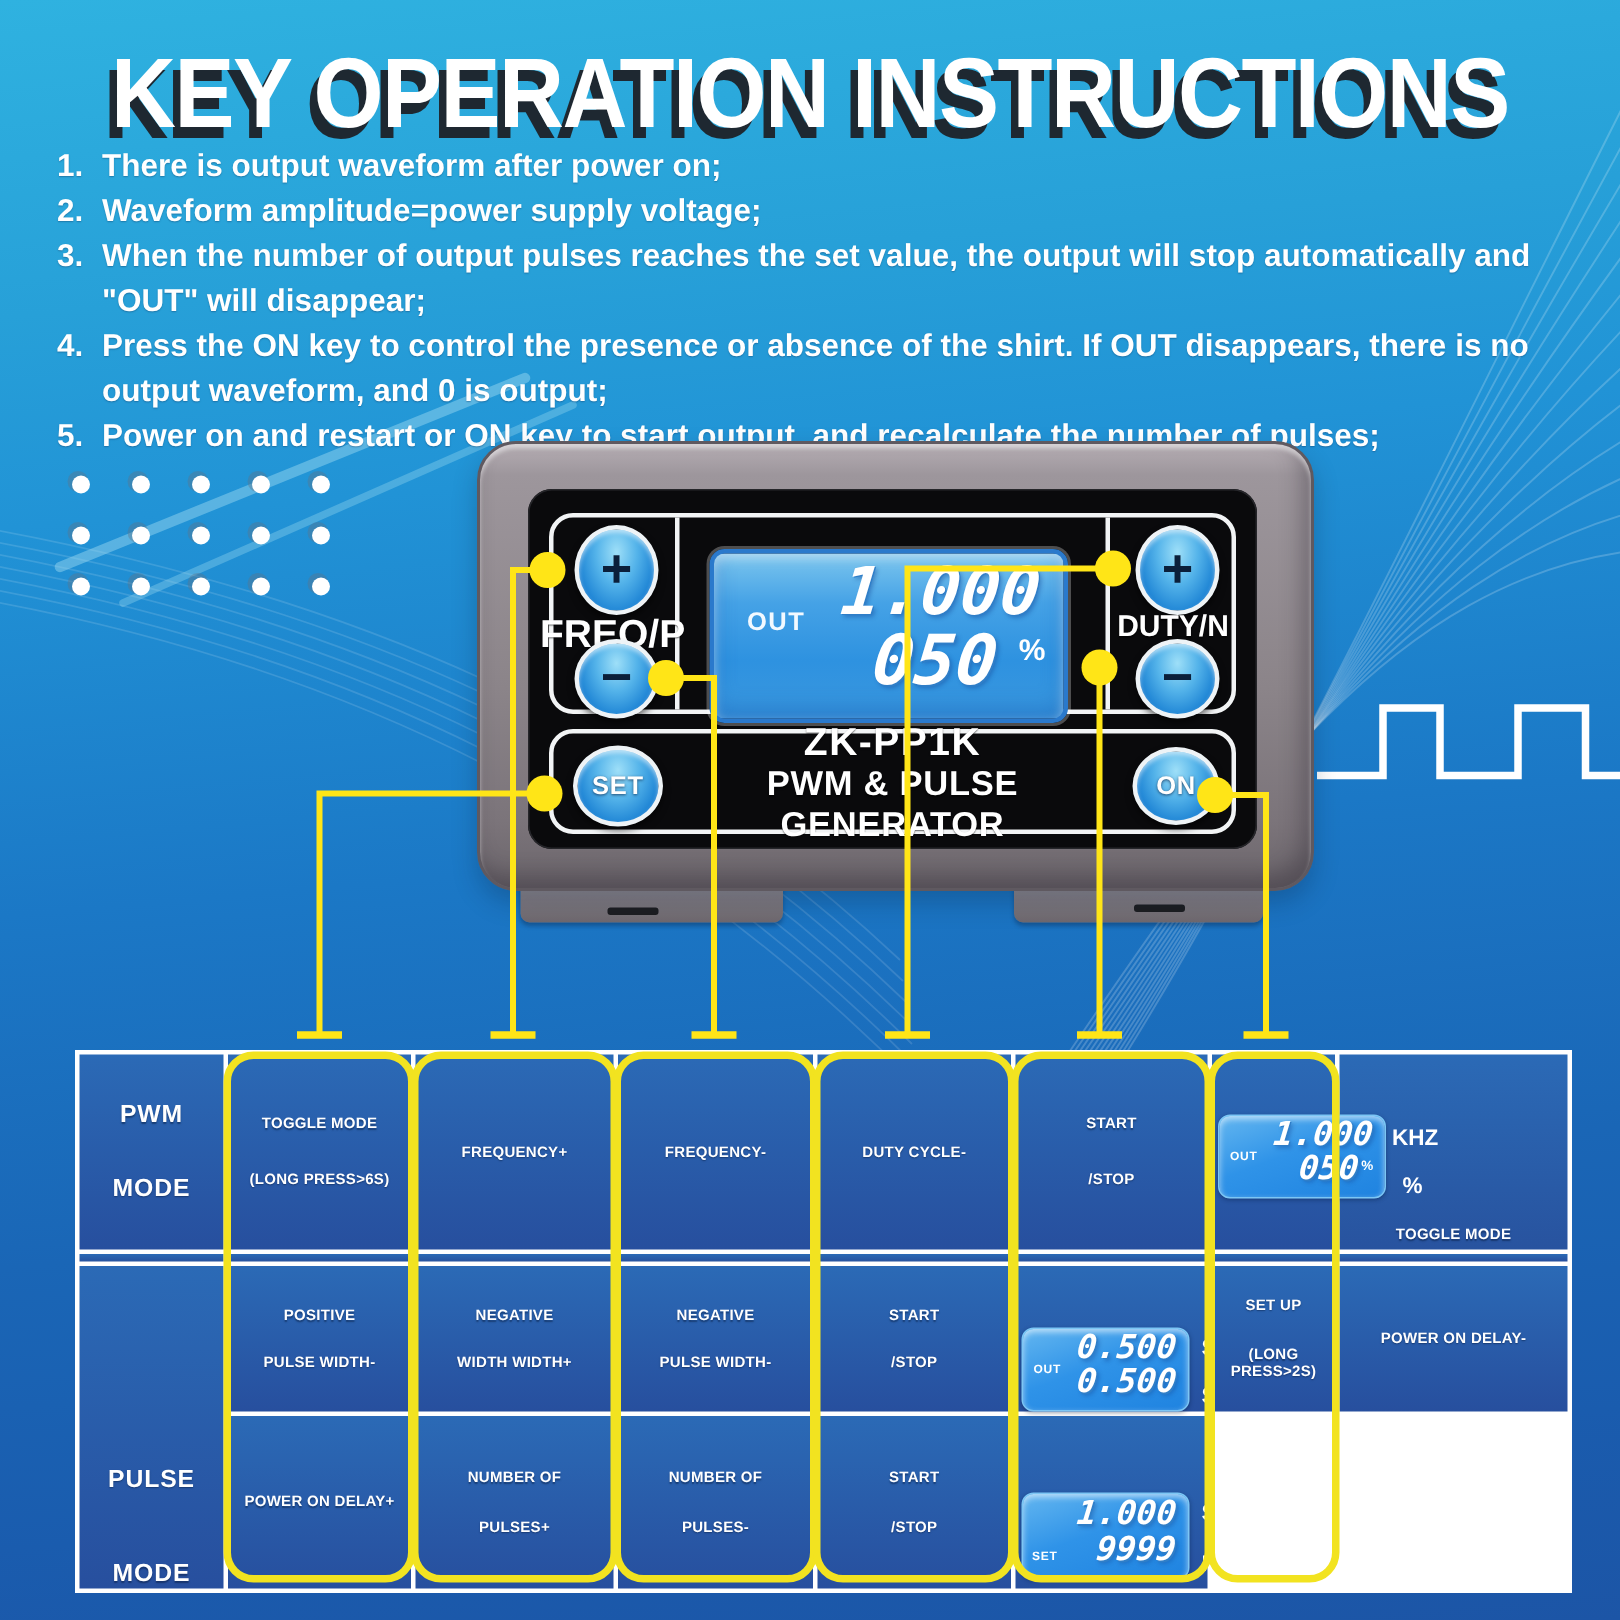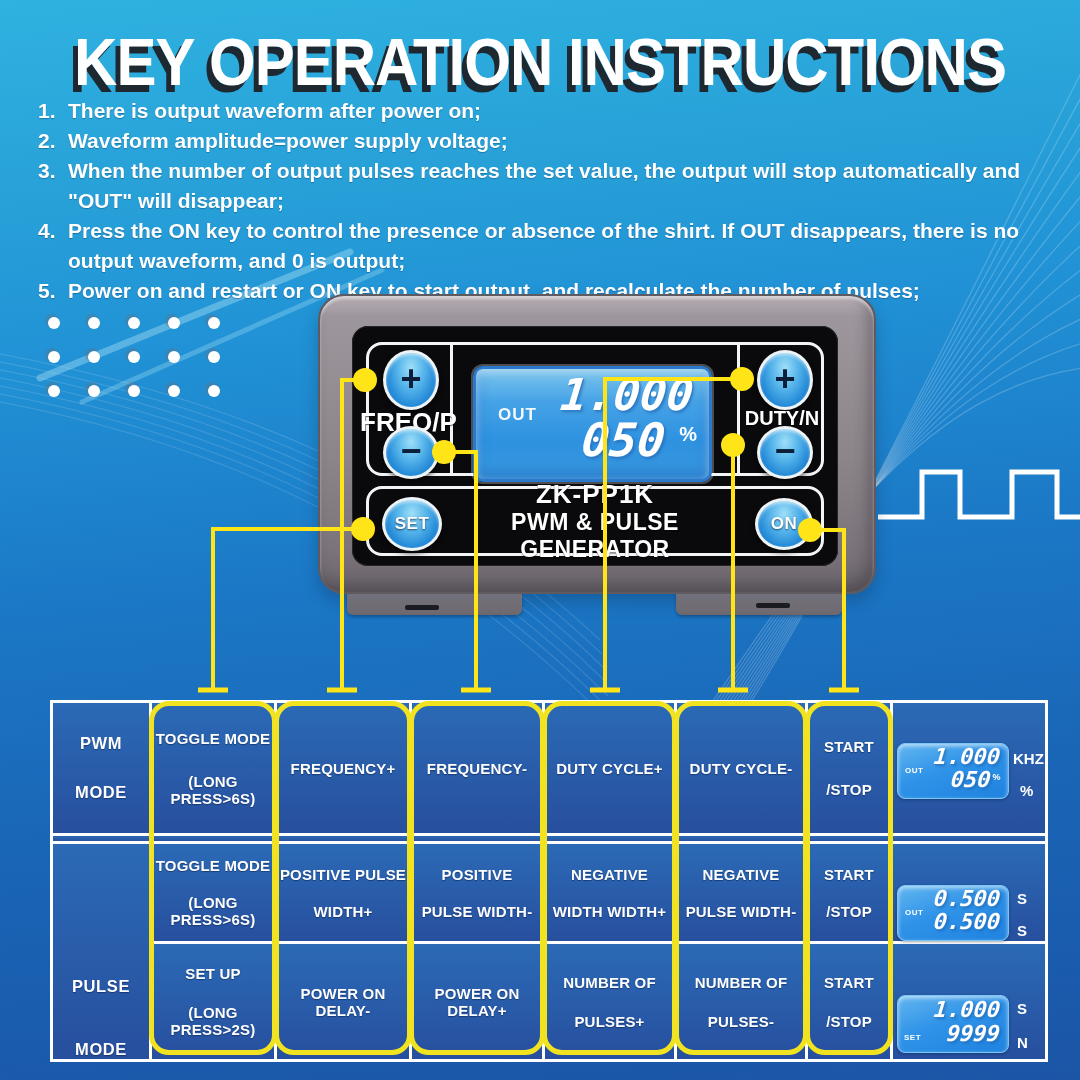--- a/index.html
+++ b/index.html
@@ -53,21 +53,21 @@
     transform:skewX(-6deg);white-space:nowrap;}
   
   #callouts,#bgfx{left:0;top:0;pointer-events:none;}
   
   #optable{left:50px;top:700px;width:998px;background:#ffffff;padding:3px;box-sizing:border-box;
     display:grid;grid-template-columns:96px 122px 132px 130px 129px 128px 82px 152px;
     grid-template-rows:130px 5px 97px 115px;gap:3px;}
   .cell{background:linear-gradient(180deg,#2b6ab6 0%,#274f9e 100%);
     display:flex;flex-direction:column;align-items:center;justify-content:center;
     color:#ffffff;text-align:center;position:relative;}
-  .cell .ln{font-size:15px;font-weight:bold;letter-spacing:.2px;
+  .cell .ln{font-size:10px;font-weight:bold;letter-spacing:.2px;
     text-shadow:0 1px 1px rgba(5,25,60,.5);}
   .modecell .ln{font-size:16.5px;letter-spacing:.6px;}
   .gap26{row-gap:26px;} .gap20{row-gap:20px;} .gap22{row-gap:22px;}
   .gap30{row-gap:30px;} .gap44{row-gap:44px;justify-content:flex-end;}
   .spacer{background:linear-gradient(180deg,#2b6ab6,#28539f);}
   .pulse-mode{grid-row:3/5;}
   .ycol{position:absolute;top:1px;height:354px;border:5px solid #f2e320;border-radius:20px;
     box-sizing:border-box;pointer-events:none;z-index:4;}
   
   .dispcell{justify-content:flex-start;}
@@ -251,23 +251,20 @@
       <span class="ln">TOGGLE MODE</span>
       <span class="ln">(LONG PRESS&gt;6S)</span>
     </div>
     <div class="cell">
       <span class="ln">FREQUENCY+</span>
     </div>
     <div class="cell">
       <span class="ln">FREQUENCY-</span>
     </div>
     <div class="cell">
-      <span class="ln">DUTY CYCLE+</span>
-    </div>
-    <div class="cell">
       <span class="ln">DUTY CYCLE-</span>
     </div>
     <div class="cell gap26">
       <span class="ln">START</span>
       <span class="ln">/STOP</span>
     </div>
     <div class="cell dispcell">
       <div class="mini-lcd" style="top:40px;">
         <span class="tinylbl" style="left:7px;top:22px;">OUT</span>
         <span class="seg" style="right:8px;top:0px;">1.000</span>
@@ -287,24 +284,20 @@
     <div class="spacer"></div>
     <div class="spacer"></div>
 
     <div class="cell modecell pulse-mode gap44">
       <span class="ln">PULSE</span>
       <span class="ln">MODE</span>
     </div>
     <div class="cell gap20">
       <span class="ln">TOGGLE MODE</span>
       <span class="ln">(LONG PRESS&gt;6S)</span>
-    </div>
-    <div class="cell gap20">
-      <span class="ln">POSITIVE PULSE</span>
-      <span class="ln">WIDTH+</span>
     </div>
     <div class="cell gap20">
       <span class="ln">POSITIVE</span>
       <span class="ln">PULSE WIDTH-</span>
     </div>
     <div class="cell gap20">
       <span class="ln">NEGATIVE</span>
       <span class="ln">WIDTH WIDTH+</span>
     </div>
     <div class="cell gap20">

